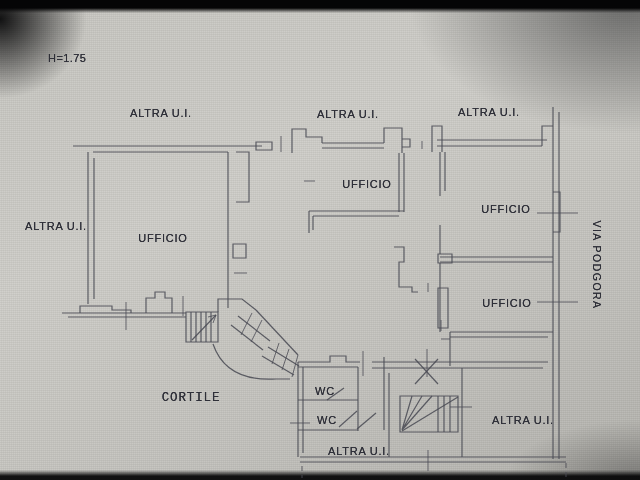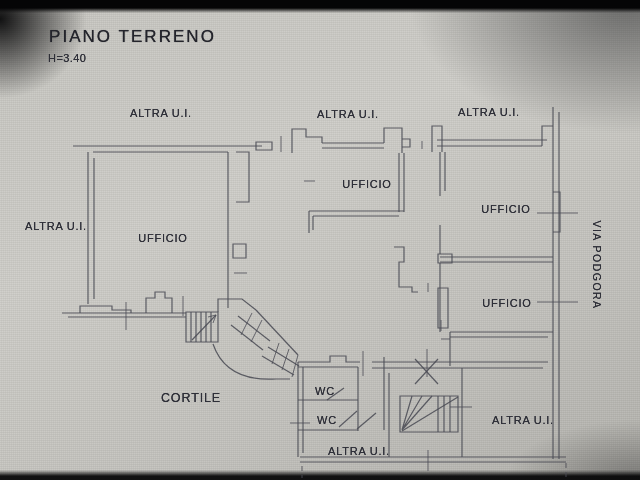--- a/index.html
+++ b/index.html
@@ -18,38 +18,37 @@
   }
   svg.plan{position:absolute;left:0;top:0;filter:blur(.25px);}
   svg.plan path{fill:none;stroke:#4b4c55;stroke-width:1.2;stroke-opacity:.88;}
   svg.plan path.tk{stroke-width:1;stroke-opacity:.8;}
   svg.plan path.dash{stroke-dasharray:5 4;stroke-width:1;}
   .lbl{
     position:absolute;transform:translate(-50%,-50%);
     font-size:11px;color:#2e2f38;letter-spacing:.07em;white-space:nowrap;
     text-shadow:0 0 .6px #2e2f38;
   }
-  .lbl.big{font-size:12.5px;}
+  .lbl.big{font-size:12.5px;font-family:Liberation Mono, monospace;}
   .lbl.rot{transform:translate(-50%,-50%) rotate(90deg);font-size:10.5px;letter-spacing:.14em;}
   .title{
     position:absolute;left:49px;top:27px;font-size:17px;color:#24252c;
     letter-spacing:.12em;text-shadow:0 0 .7px #24252c;white-space:nowrap;
   }
   .subtitle{
     position:absolute;left:48px;top:52px;font-size:11px;color:#2e2f38;
     letter-spacing:.04em;text-shadow:0 0 .4px #2e2f38;white-space:nowrap;
   }
 </style>
 </head>
 <body>
 
 <div class="stage">
 
-  <div class="title">PIANO TERRENO</div>
-  <div class="subtitle">H=3.40</div>
+  <div class="subtitle">H=1.75</div>
 
   <svg class="plan" width="640" height="480" viewBox="0 0 640 480">
 
     <g>
       <path d="M73,146 H262"></path>
       <path d="M93,152 H228"></path>
       <path d="M88,152 V304"></path>
       <path d="M94,158 V299"></path>
       <path d="M62,313 H186"></path>
       <path d="M68,317 H186"></path>

